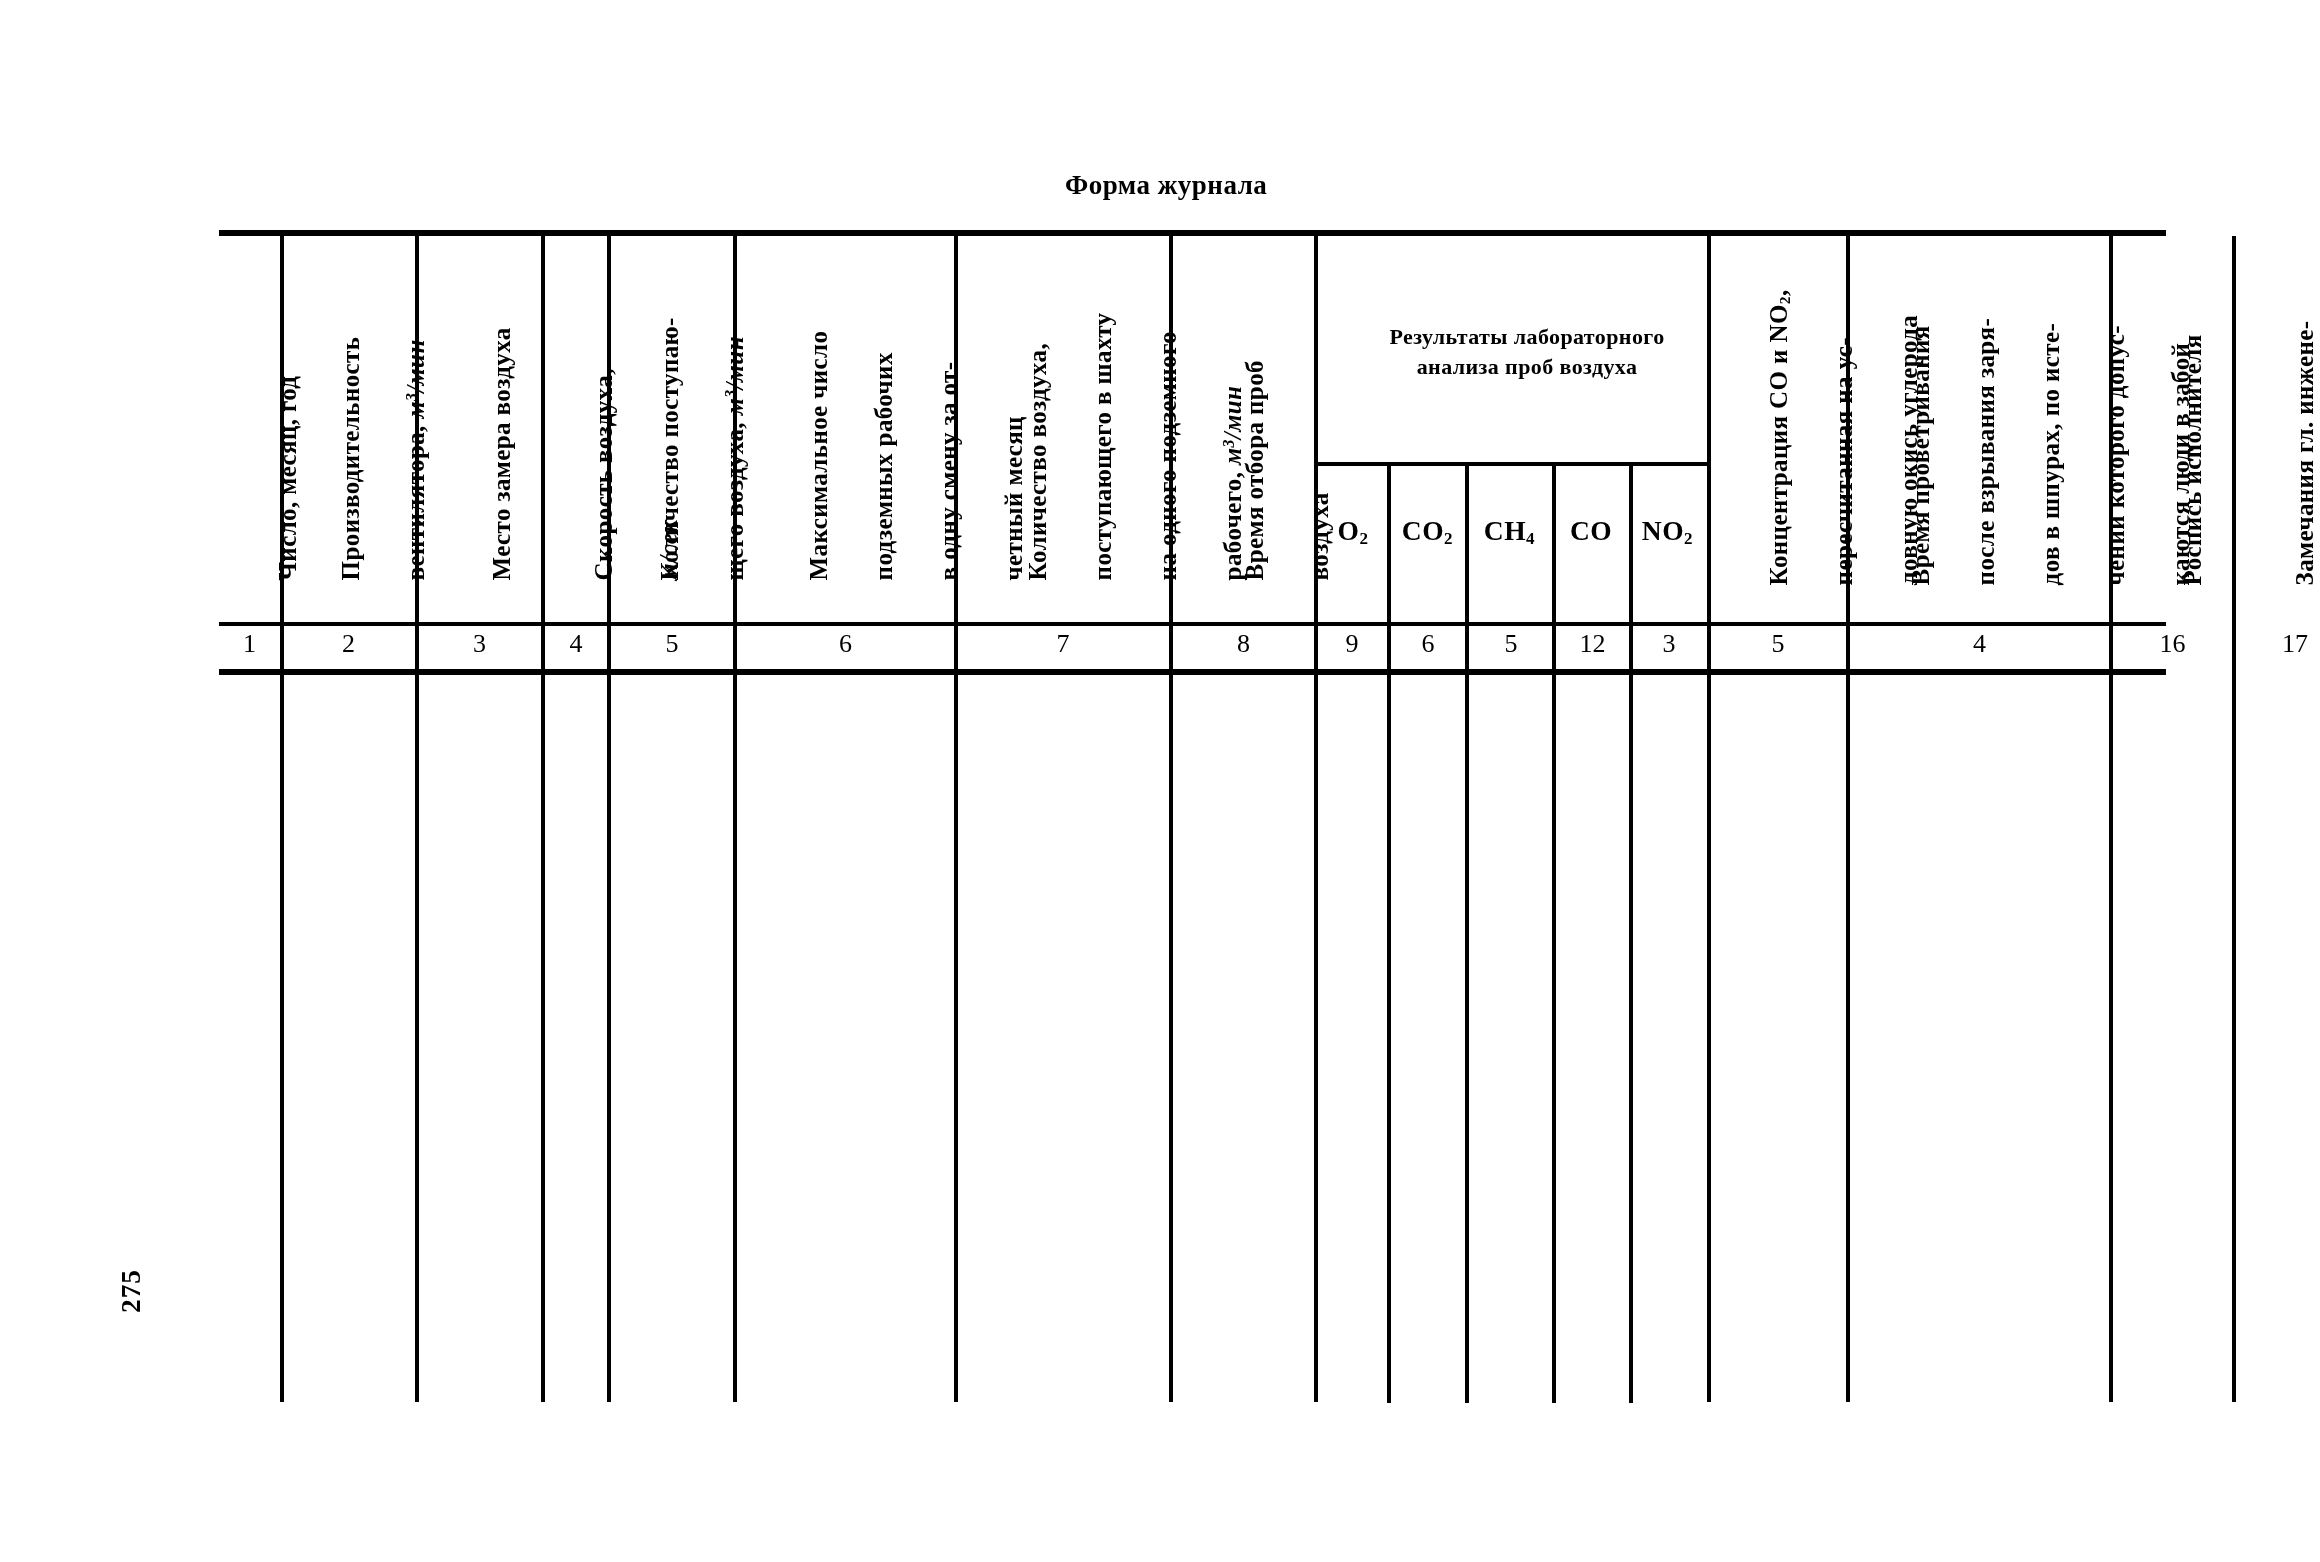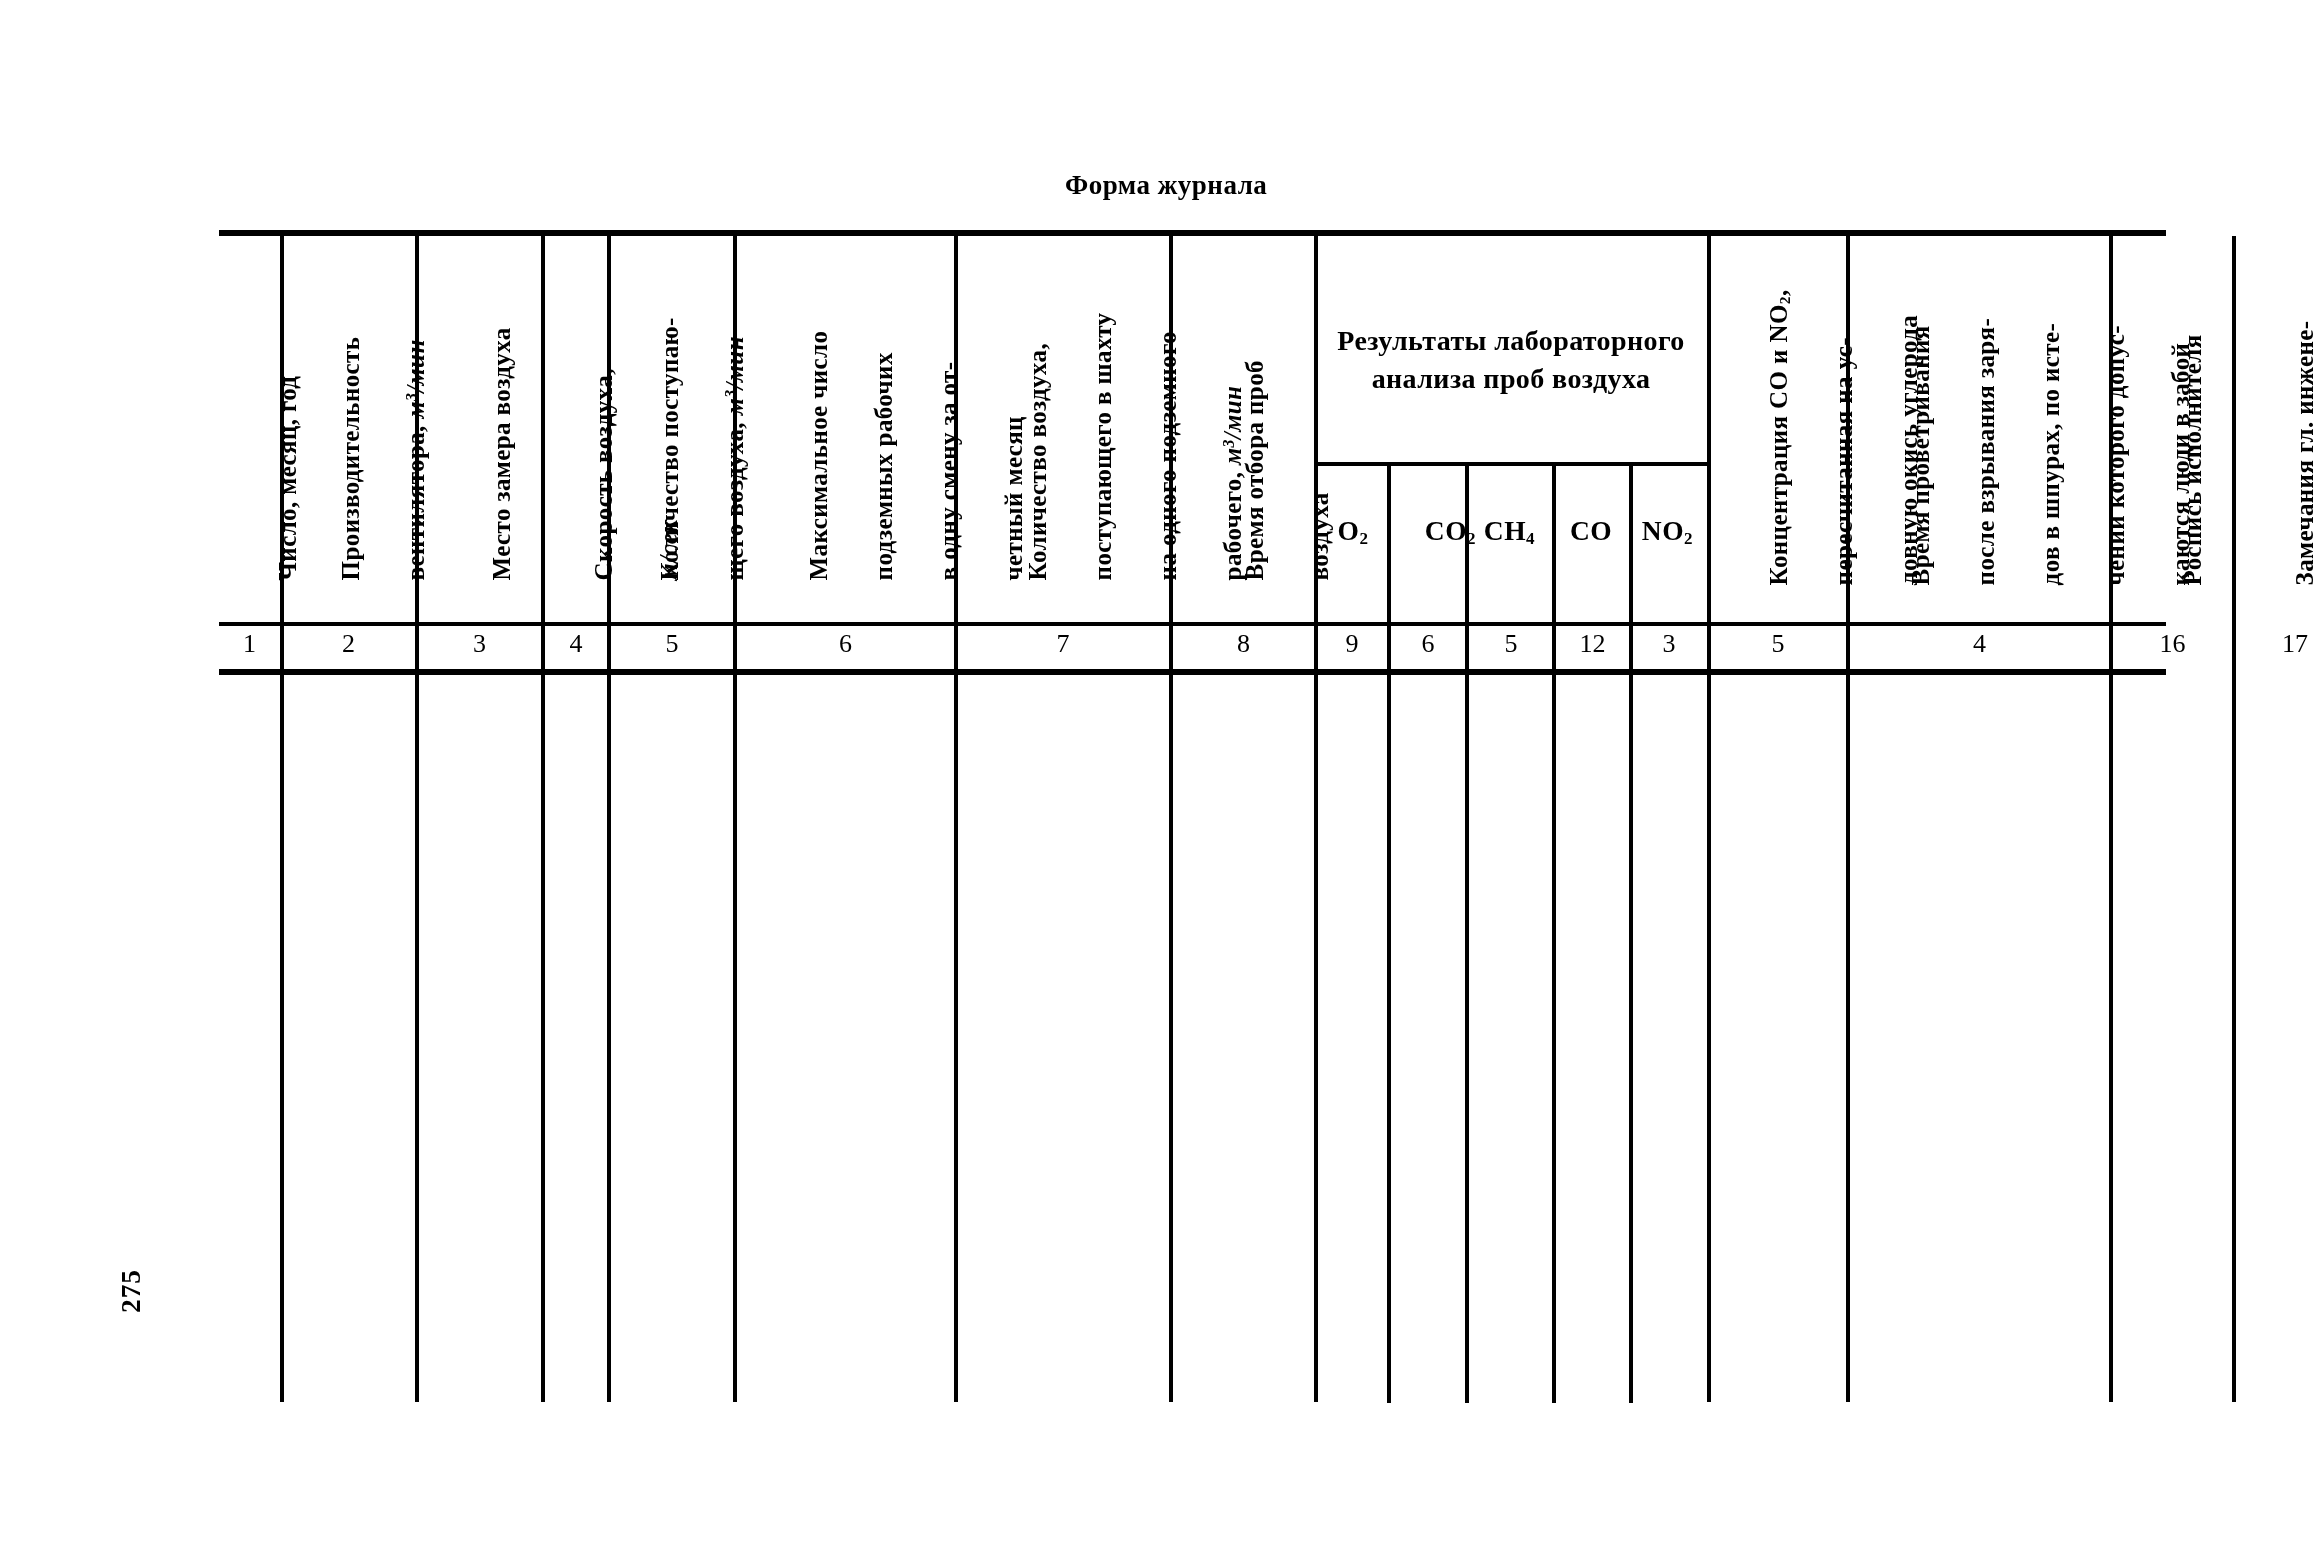--- a/index.html
+++ b/index.html
@@ -83,24 +83,25 @@
     font-size: 25px;
     font-weight: bold;
     line-height: 1.30;
     letter-spacing: 0.4px;
   }
 
   
   .hhead {
     position: absolute;
     text-align: center;
-    font-size: 28px;
+    font-size: 22px;
     font-weight: bold;
     line-height: 1.35;
     letter-spacing: 0.4px;
+    margin-left: 16px;
   }
 
   
   .chem {
     position: absolute;
     font-size: 27.5px;
     font-weight: bold;
     text-align: center;
     letter-spacing: 0.5px;
   }
@@ -199,21 +200,21 @@
   </div>
 
   <div class="hhead" style="left:1099px; top:92px; width:386px;">
     <span>Результаты лабораторного</span><br>
     <span>анализа проб воздуха</span>
   </div>
 
   <div class="chem" style="left:1098px; top:285px; width:72px;">
     <span>O</span><sub>2</sub>
   </div>
-  <div class="chem" style="left:1172px; top:285px; width:73px;padding-left:23px;">
+  <div class="chem" style="left:1172px; top:285px; width:73px;">
     <span>CO</span><sub>2</sub>
   </div>
   <div class="chem" style="left:1249px; top:285px; width:83px;">
     <span>CH</span><sub>4</sub>
   </div>
   <div class="chem" style="left:1336px; top:285px; width:72px;">
     <span>CO</span>
   </div>
   <div class="chem" style="left:1412px; top:285px; width:73px;">
     <span>NO</span><sub>2</sub>

